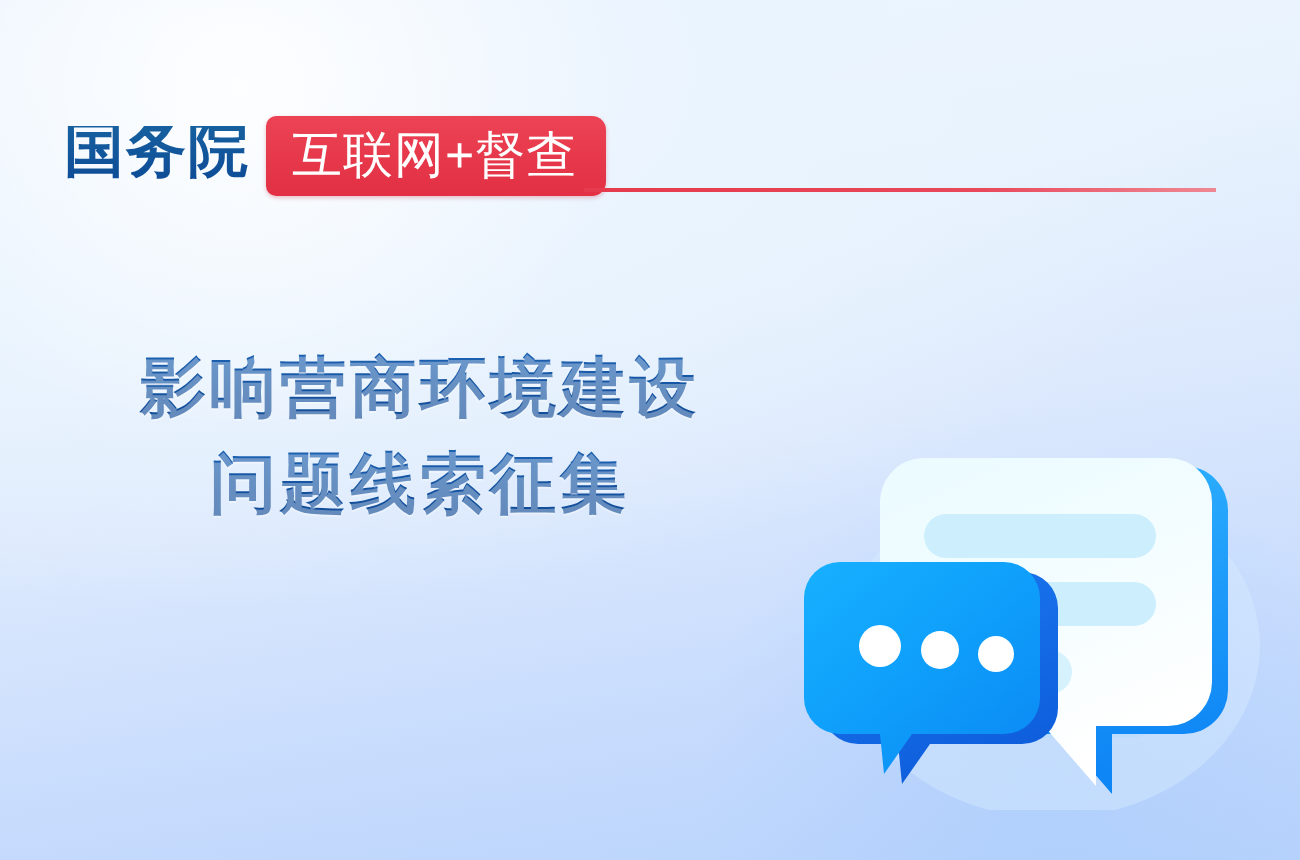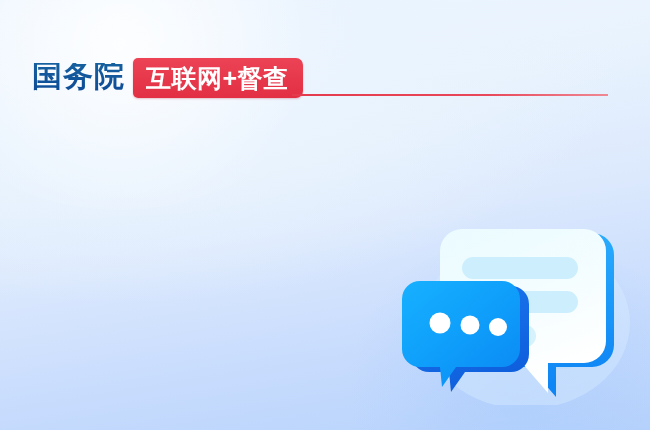--- a/index.html
+++ b/index.html
@@ -70,21 +70,21 @@
     align-items: center;
     justify-content: center;
     height: 40px;
     padding: 0 14px 0 13px;
     border-radius: 5px 7px 7px 5px;
     background: linear-gradient(180deg, #ec4355 0%, #e22f43 100%);
     box-shadow: 0 1px 2px rgba(195,40,58,.28);
   }
   .badge-text {
     font-size: 25px;
-    font-weight: 700;
+    font-weight: 400;
     line-height: 1;
     color: #ffffff;
     letter-spacing: .5px;
     white-space: nowrap;
   }
   .header-rule {
     position: absolute;
     left: 292px;
     top: 94px;
     width: 316px;
@@ -133,20 +133,24 @@
   <div class="glow-b"></div>
 
   <div class="header">
     <div class="gov-name">国务院</div>
     <div class="badge">
       <span class="badge-text">互联网+督查</span>
     </div>
   </div>
   <div class="header-rule"></div>
 
+  <div class="title-block">
+    <div class="title-line">影响营商环境建设</div>
+    <div class="title-line">问题线索征集</div>
+  </div>
 
   <div class="illustration">
     <svg width="232" height="200" viewBox="0 0 232 200" xmlns="http://www.w3.org/2000/svg">
       <defs>
         <linearGradient id="backFill" x1="0" y1="0" x2="0.45" y2="1">
           <stop offset="0%" stop-color="#eafbff"></stop>
           <stop offset="55%" stop-color="#f4fdff"></stop>
           <stop offset="100%" stop-color="#ffffff"></stop>
         </linearGradient>
         <linearGradient id="backEdge" x1="0" y1="0" x2="0.2" y2="1">

